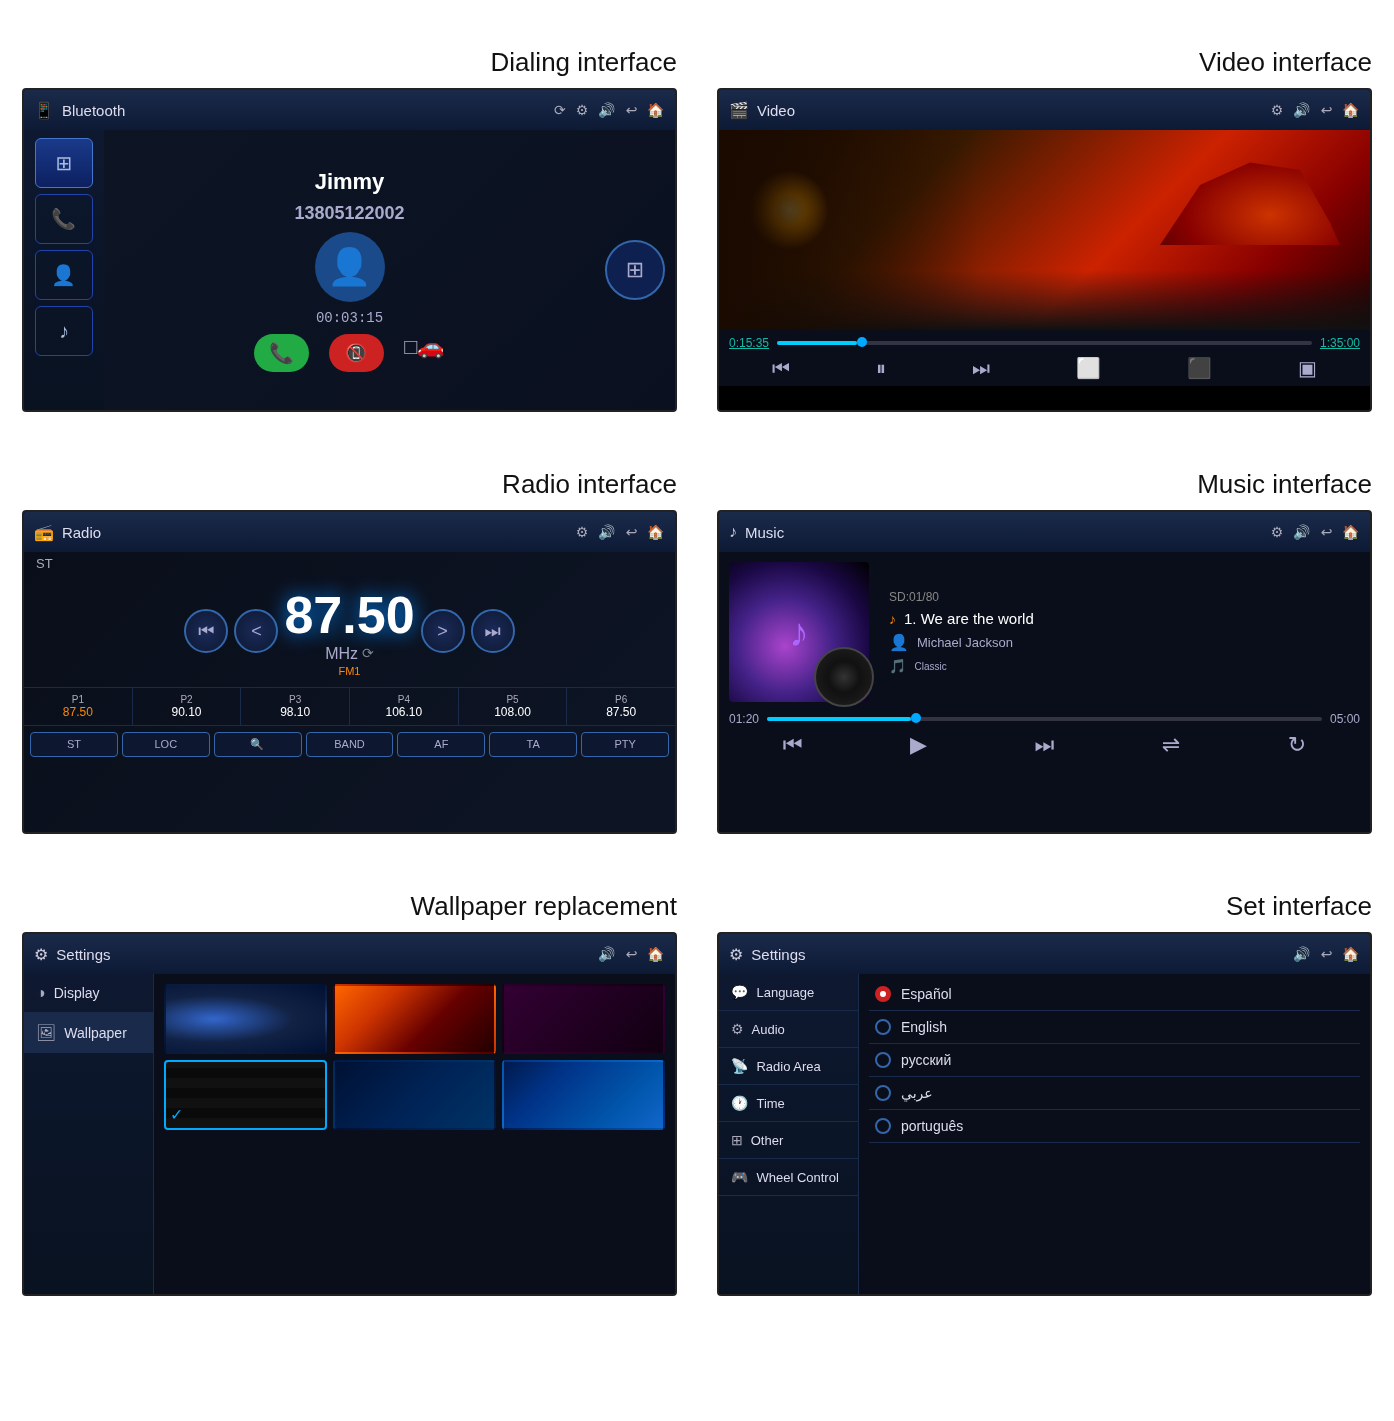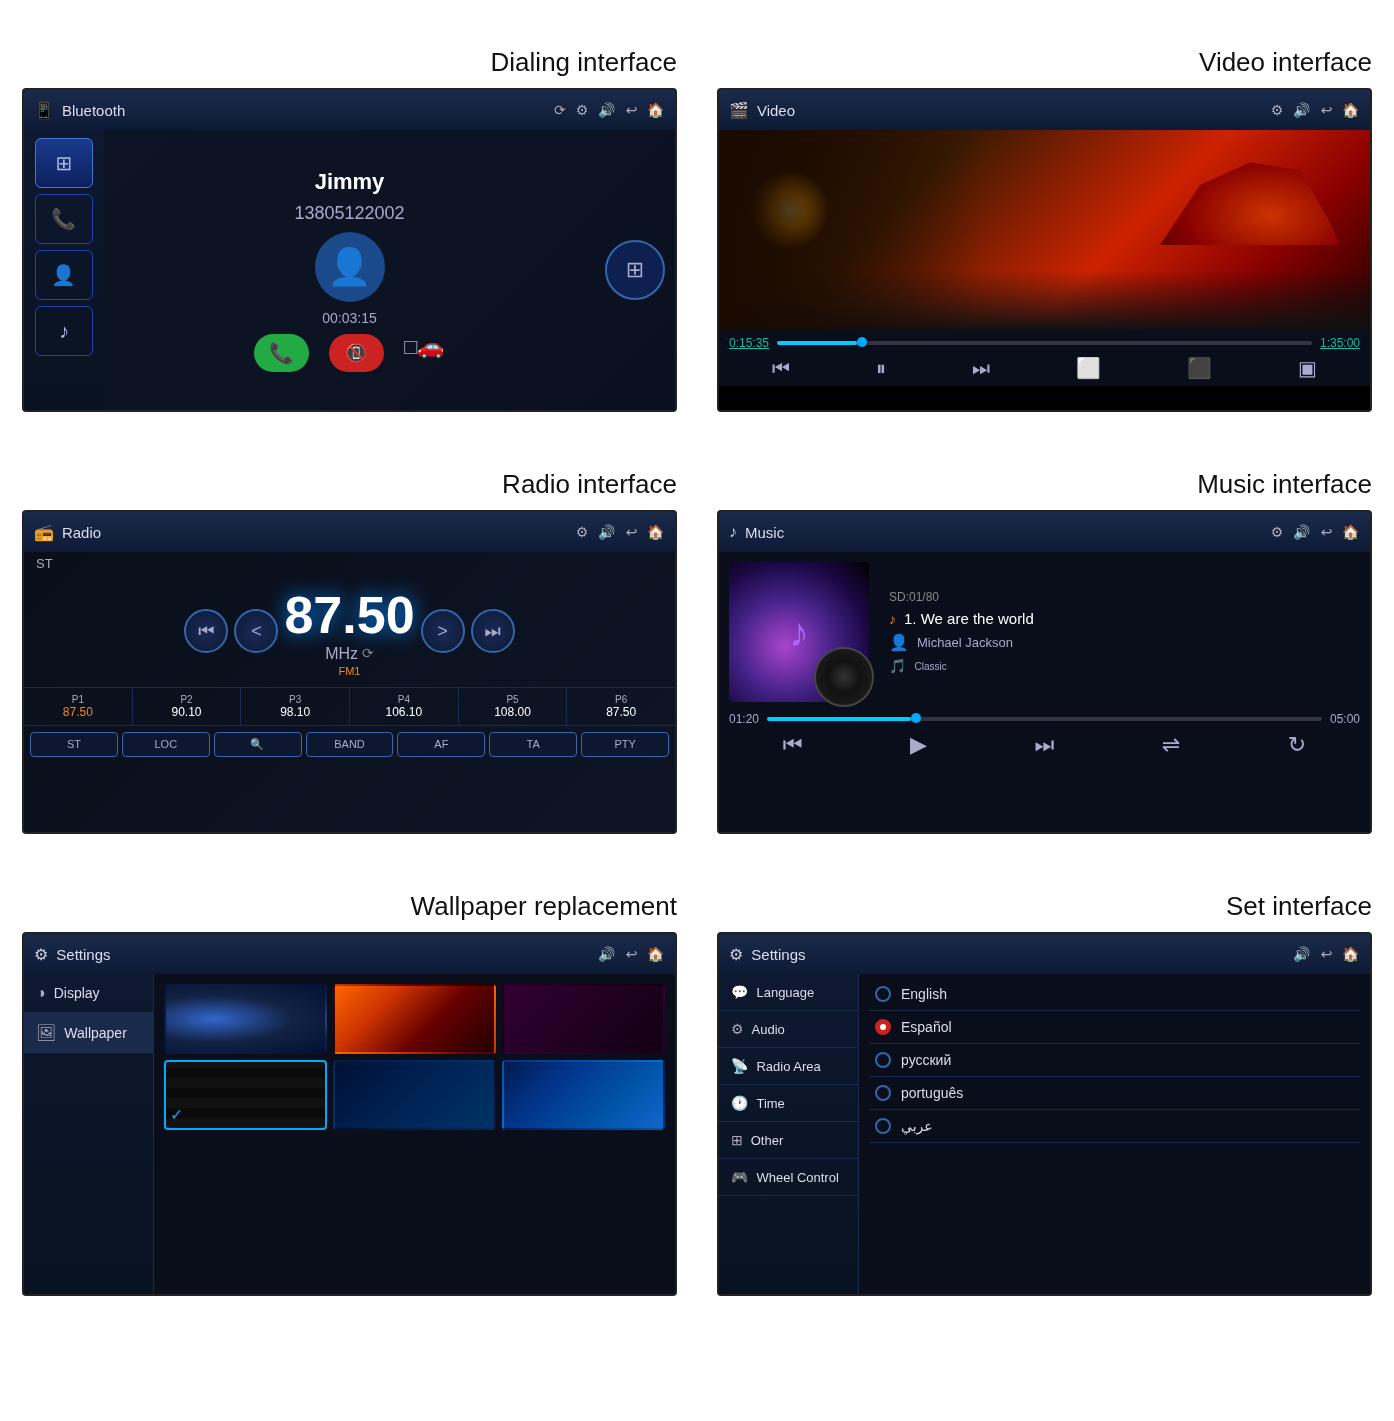--- a/index.html
+++ b/index.html
@@ -84,29 +84,29 @@
     .dial-main {
       flex: 1;
       display: flex;
       flex-direction: column;
       align-items: center;
       justify-content: center;
       padding: 10px;
       gap: 8px;
     }
     .dial-name { font-size: 22px; color: #fff; font-weight: bold; }
-    .dial-number { font-size: 18px; color: #aac; }
+    .dial-number { font-size: 18px; color: #aac; font-weight: bold; }
     .dial-avatar {
       width: 70px; height: 70px;
       background: #1a4a8a;
       border-radius: 50%;
       display: flex; align-items: center; justify-content: center;
       font-size: 36px; color: #6699cc;
     }
-    .dial-timer { font-size: 14px; color: #aac; }
+    .dial-timer { font-size: 14px; color: #aac; font-family: Liberation Mono, monospace; }
     .dial-buttons { display: flex; gap: 20px; }
     .dial-btn-call {
       width: 55px; height: 38px;
       border-radius: 20px;
       display: flex; align-items: center; justify-content: center;
       font-size: 20px; cursor: pointer;
     }
     .dial-btn-call.green { background: #22aa44; }
     .dial-btn-call.red { background: #cc2222; }
     .dial-btn-small { font-size: 22px; color: #aab; }
@@ -627,37 +627,37 @@
             <span class="setint-item-icon">⊞</span>
             <span class="setint-item-label">Other</span>
           </div>
           <div class="setint-item">
             <span class="setint-item-icon">🎮</span>
             <span class="setint-item-label">Wheel Control</span>
           </div>
         </div>
         <div class="setint-content">
           <div class="lang-option">
+            <div class="lang-radio selected"></div>
+            <span class="lang-label">Español</span>
+          </div>
+          <div class="lang-option">
             <div class="lang-radio"></div>
             <span class="lang-label">English</span>
-          </div>
-          <div class="lang-option">
-            <div class="lang-radio selected"></div>
-            <span class="lang-label">Español</span>
           </div>
           <div class="lang-option">
             <div class="lang-radio"></div>
             <span class="lang-label">русский</span>
           </div>
           <div class="lang-option">
             <div class="lang-radio"></div>
-            <span class="lang-label">português</span>
+            <span class="lang-label">عربي</span>
           </div>
           <div class="lang-option">
             <div class="lang-radio"></div>
-            <span class="lang-label">عربي</span>
+            <span class="lang-label">português</span>
           </div>
         </div>
       </div>
     </div>
   </div>
 
 </div>
 
 </body></html>

